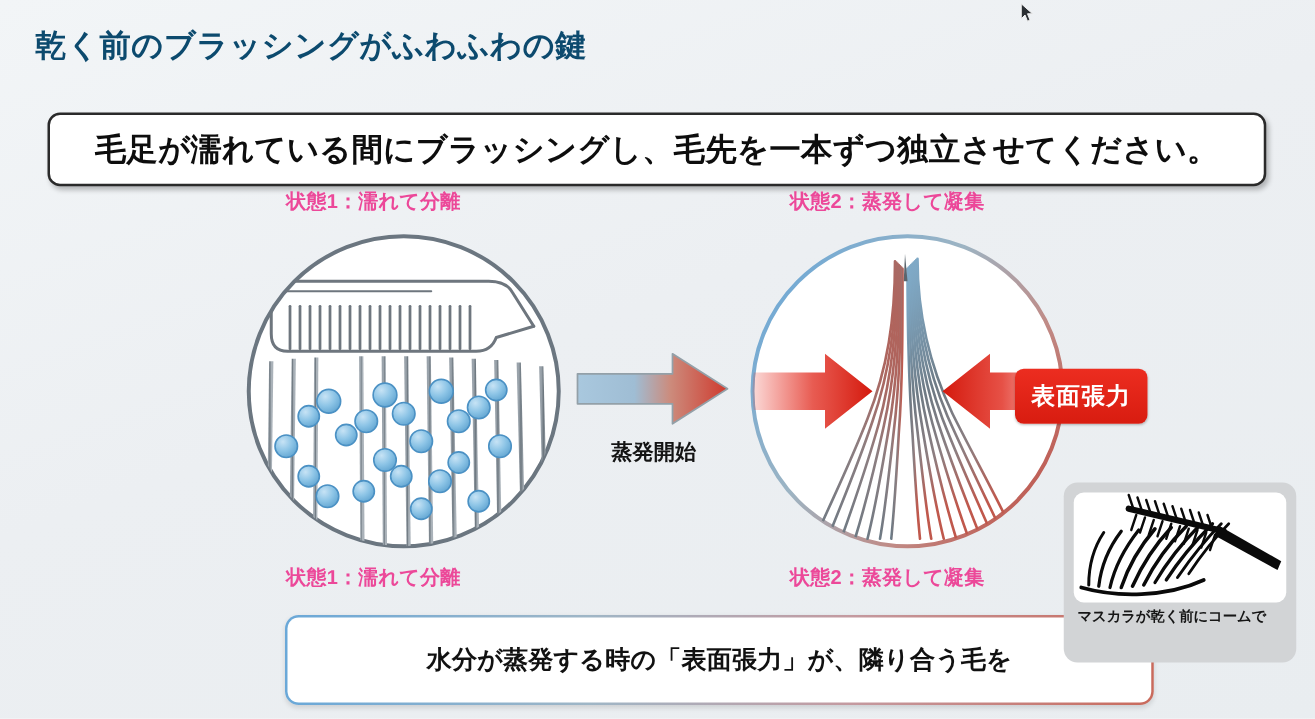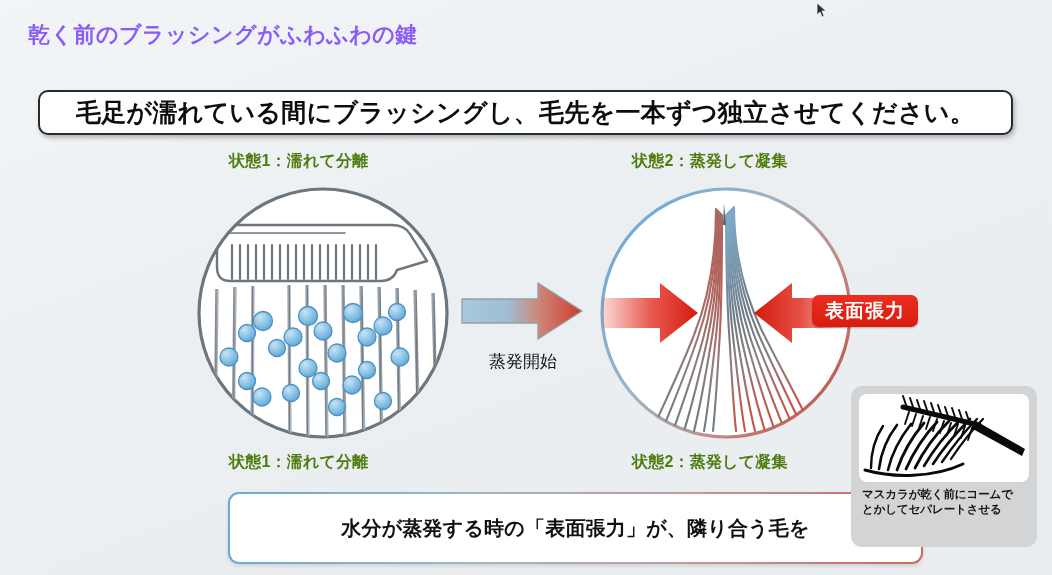--- a/index.html
+++ b/index.html
@@ -25,34 +25,34 @@
     height: 18px;
     pointer-events: none;
     z-index: 60;
   }
 
   
   .page-title {
     position: absolute;
     left: 28px;
     top: 20px;
-    font-size: 22px;
+    font-size: 25px;
     font-weight: 700;
     letter-spacing: 0.5px;
-    color: #8b5cf6;
+    color: #0c4a6e;
     white-space: nowrap;
   }
 
   
   .subtitle-banner {
     position: absolute;
     left: 38px;
     top: 90px;
     width: 975px;
-    height: 45px;
+    height: 59px;
     box-sizing: border-box;
     background: #ffffff;
     border: 2px solid #2a2a2a;
     border-radius: 10px;
     box-shadow: 2px 3px 4px rgba(0,0,0,0.25);
     display: flex;
     align-items: center;
     justify-content: center;
   }
   .subtitle-text {
@@ -61,21 +61,21 @@
     color: #0d0d0d;
     letter-spacing: 0.3px;
     white-space: nowrap;
   }
 
   
   .state-cap {
     position: absolute;
     font-size: 16px;
     font-weight: 700;
-    color: #4d7c0f;
+    color: #ec4899;
     white-space: nowrap;
     letter-spacing: 0.2px;
   }
   #cap-left-top  { left: 229px; top: 151px; }
   #cap-right-top { left: 632px; top: 151px; }
   #cap-left-bot  { left: 229px; top: 452px; }
   #cap-right-bot { left: 632px; top: 452px; }
 
   
   .circle-wrap { position: absolute; }
@@ -84,31 +84,31 @@
 
   
   .mid-arrow { position: absolute; left: 460px; top: 281px; width: 125px; height: 60px; }
   .mid-arrow-label {
     position: absolute;
     left: 462px;
     top: 350px;
     width: 122px;
     text-align: center;
     font-size: 17px;
-    font-weight: 400;
+    font-weight: 700;
     color: #141414;
     white-space: nowrap;
   }
 
   
   .tension-badge {
     position: absolute;
     left: 812px;
     top: 295px;
-    height: 32px;
+    height: 44px;
     padding: 0 13px;
     background: linear-gradient(180deg, #ec2d20 0%, #d81c10 100%);
     border-radius: 7px;
     display: flex;
     align-items: center;
     justify-content: center;
     box-shadow: 0 1px 2px rgba(0,0,0,0.25);
     z-index: 20;
   }
   .tension-badge span {
@@ -152,21 +152,21 @@
     white-space: nowrap;
     line-height: 1.45;
   }
 
   
   .inset-panel {
     position: absolute;
     left: 851px;
     top: 386px;
     width: 186px;
-    height: 161px;
+    height: 144px;
     box-sizing: border-box;
     background: #d2d4d6;
     border-radius: 11px;
     padding: 8px 8px 6px 8px;
   }
   .inset-photo {
     width: 170px;
     height: 88px;
     background: #ffffff;
     border-radius: 8px;
@@ -430,21 +430,20 @@
         <line x1="85" y1="27" x2="81" y2="39"></line>
         <line x1="92" y1="29" x2="88" y2="41"></line>
         <line x1="99" y1="30" x2="95" y2="42"></line>
         <line x1="106" y1="32" x2="102" y2="44"></line>
         <line x1="113" y1="34" x2="109" y2="46"></line>
       </g>
     </svg>
   </div>
   <div class="inset-caption">
     <div>マスカラが乾く前にコームで</div>
-    <div>とかしてセパレートさせる</div>
   </div>
 </div>
 
 <div class="cursor">
   <svg width="12" height="18" viewBox="0 0 12 18">
     <path d="M1 1 L1 13 L4 10 L6 15 L8 14 L6 9 L10 9 Z" fill="#2b2f33" stroke="#f0f0f0" stroke-width="0.8"></path>
   </svg>
 </div>
 
 </body></html>

